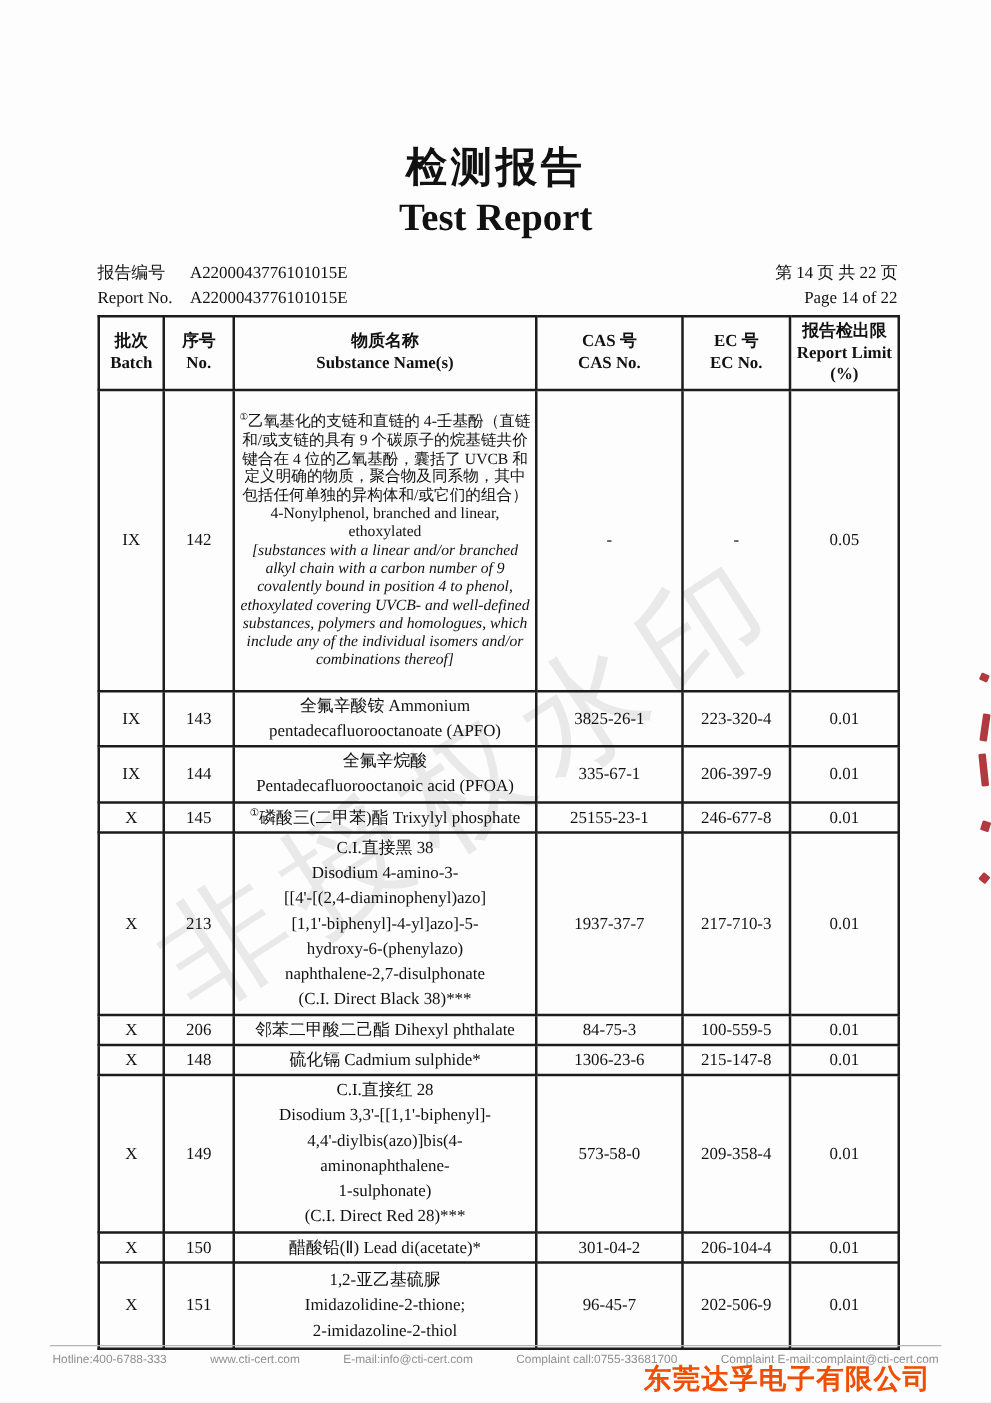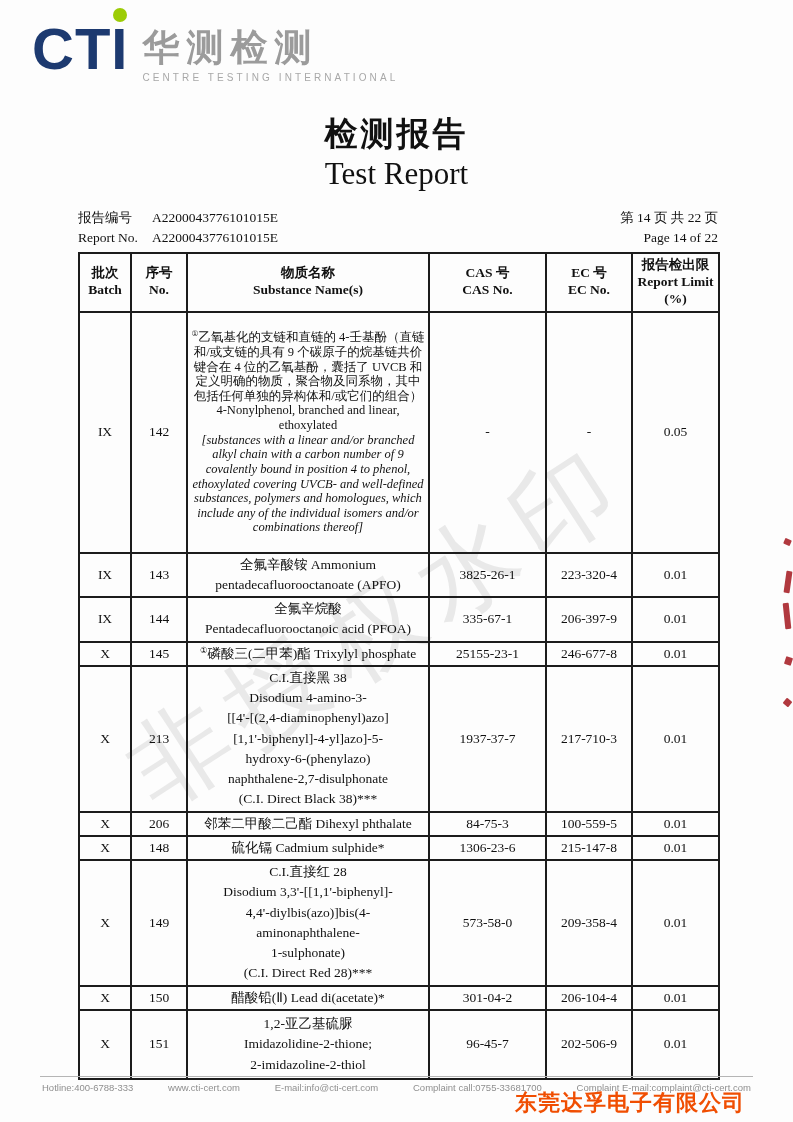--- a/index.html
+++ b/index.html
@@ -16,21 +16,21 @@
   .logo-cjk-wrap{margin-left:14px;margin-top:6px;}
   .logo-cjk{font-size:37px;font-weight:bold;color:#9b9b9b;letter-spacing:7px;line-height:1.2;
             font-family:"Liberation Sans", sans-serif;}
   .logo-sub{font-size:10px;color:#a8a8a8;letter-spacing:3.1px;margin-top:2px;
             font-family:"Liberation Sans", sans-serif;}
 
   
   .title-cn{position:absolute;top:112px;left:0;width:100%;text-align:center;
             font-size:33px;font-weight:bold;letter-spacing:3px;}
   .title-en{position:absolute;top:156px;left:0;width:100%;text-align:center;
-            font-size:31px;font-weight:normal;}
+            font-size:31px;font-weight:bold;}
 
   
   .info{position:absolute;top:208px;left:78px;width:640px;font-size:13.5px;line-height:1.45;}
   .info-left{float:left;}
   .info-left .lbl{display:inline-block;width:74px;}
   .info-right{float:right;text-align:right;}
 
   
   table.report{position:absolute;left:78px;top:252px;width:640px;border-collapse:collapse;
                table-layout:fixed;font-size:13.5px;}
@@ -65,27 +65,20 @@
   .stamp{position:absolute;right:48px;top:1088px;font-size:22px;font-weight:bold;
          color:#f04e02;letter-spacing:1px;font-family:"Liberation Sans", sans-serif;}
 </style>
 </head>
 <body>
 
 <div class="page">
 
   <div class="watermark">非授权水印</div>
 
-  <div class="brand">
-    <div class="logo-latin"><span>CT</span><span class="cti-i">I</span></div>
-    <div class="logo-cjk-wrap">
-      <div class="logo-cjk">华测检测</div>
-      <div class="logo-sub">CENTRE TESTING INTERNATIONAL</div>
-    </div>
-  </div>
 
   <div class="title-cn">检测报告</div>
   <div class="title-en">Test Report</div>
 
   <div class="info">
     <div class="info-left">
       <div><span class="lbl">报告编号</span><span>A2200043776101015E</span></div>
       <div><span class="lbl">Report No.</span><span>A2200043776101015E</span></div>
     </div>
     <div class="info-right">

